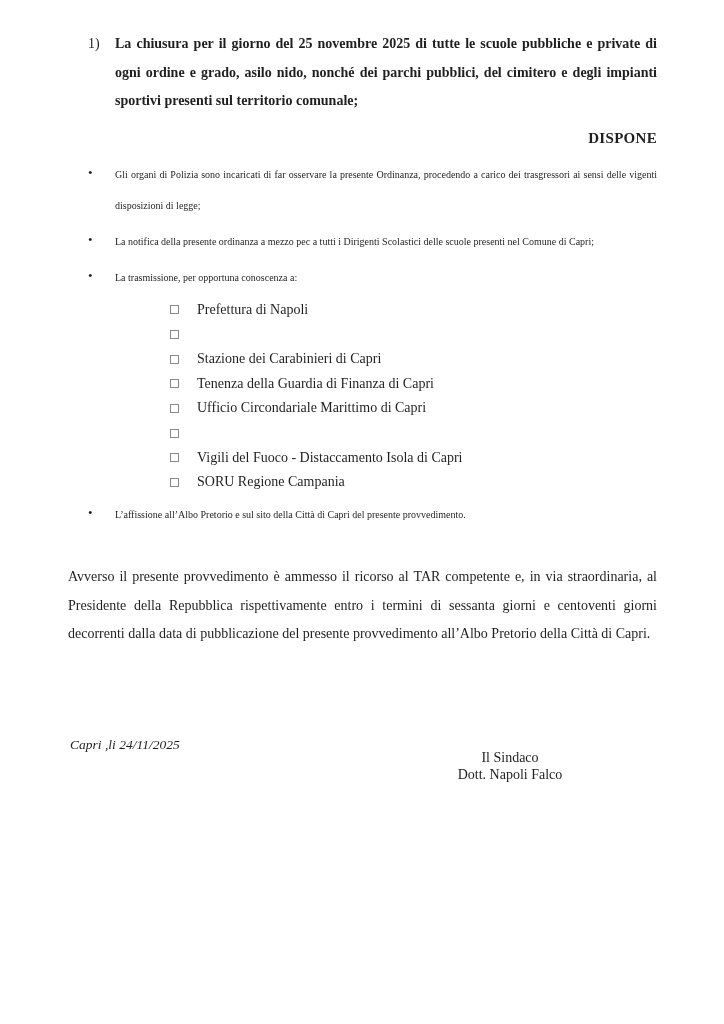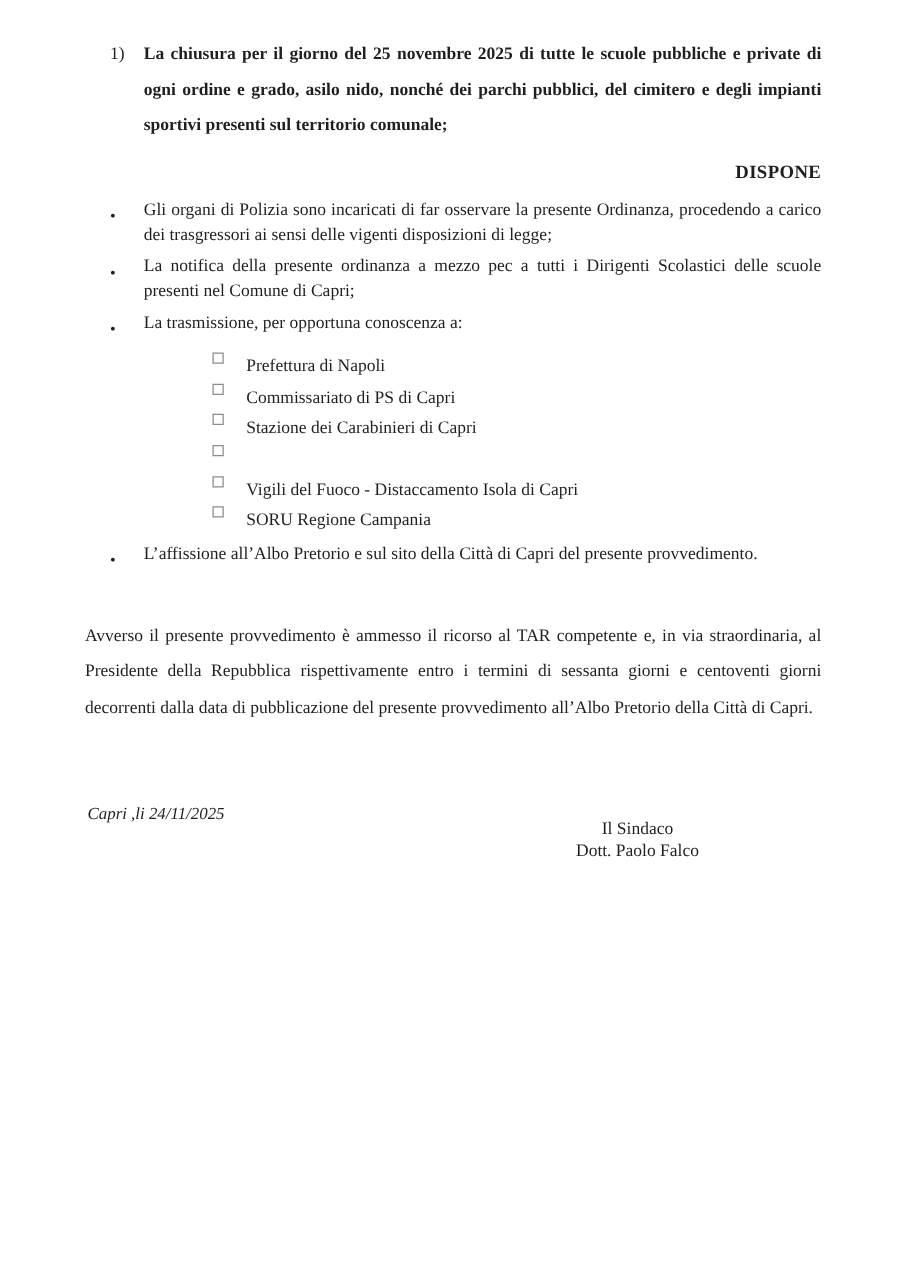--- a/index.html
+++ b/index.html
@@ -57,33 +57,34 @@
     margin-left: 20px;
     margin-bottom: 5px;
   }
   .bullet-marker {
     flex: 0 0 27px;
     font-size: 13px;
     line-height: 28.5px;
   }
   .bullet-text {
     flex: 1;
-    font-size: 14px;
-    line-height: 20px;
+    font-size: 10px;
+    line-height: 31px;
     text-align: justify;
   }
 
   
   .recipients {
     margin-left: 102px;
     margin-top: 2px;
     margin-bottom: 4px;
   }
   .recipient-row {
     display: flex;
+    align-items: center;
     height: 24.7px;
   }
   .checkbox {
     display: inline-block;
     width: 9px;
     height: 9px;
     border: 1px solid #8a8a8a;
     margin-right: 18px;
     flex: 0 0 auto;
   }
@@ -96,21 +97,21 @@
   .appeal {
     margin-top: 33px;
     font-size: 14px;
     line-height: 28.5px;
     text-align: justify;
   }
 
   
   .footer {
     position: relative;
-    margin-top: 58px;
+    margin-top: 84px;
     height: 70px;
   }
   .dateline {
     position: absolute;
     left: 2px;
     top: 4px;
     font-style: italic;
     font-size: 13.5px;
   }
   .signature {
@@ -153,25 +154,32 @@
       <span class="bullet-text">La trasmissione, per opportuna conoscenza a:</span>
     </div>
 
     <div class="recipients">
       <div class="recipient-row">
         <span class="checkbox"></span>
         <span class="recipient-label">Prefettura di Napoli</span>
       </div>
       <div class="recipient-row">
         <span class="checkbox"></span>
-        <span class="recipient-label">Commissariato di PS di Capri</span>
       </div>
       <div class="recipient-row">
         <span class="checkbox"></span>
         <span class="recipient-label">Stazione dei Carabinieri di Capri</span>
+      </div>
+      <div class="recipient-row">
+        <span class="checkbox"></span>
+        <span class="recipient-label">Tenenza della Guardia di Finanza di Capri</span>
+      </div>
+      <div class="recipient-row">
+        <span class="checkbox"></span>
+        <span class="recipient-label">Ufficio Circondariale Marittimo di Capri</span>
       </div>
       <div class="recipient-row">
         <span class="checkbox"></span>
       </div>
       <div class="recipient-row">
         <span class="checkbox"></span>
         <span class="recipient-label">Vigili del Fuoco - Distaccamento Isola di Capri</span>
       </div>
       <div class="recipient-row">
         <span class="checkbox"></span>
@@ -185,17 +193,17 @@
     </div>
 
   </div>
 
   <p class="appeal">Avverso il presente provvedimento è ammesso il ricorso al TAR competente e, in via straordinaria, al Presidente della Repubblica rispettivamente entro i termini di sessanta giorni e centoventi giorni decorrenti dalla data di pubblicazione del presente provvedimento all’Albo Pretorio della Città di Capri.</p>
 
   <div class="footer">
     <div class="dateline">Capri ,li 24/11/2025</div>
     <div class="signature">
       <div class="sig-role">Il Sindaco</div>
-      <div class="sig-name">Dott. Paolo Falco</div>
+      <div class="sig-name">Dott. Napoli Falco</div>
     </div>
   </div>
 
 </div>
 
 </body></html>

